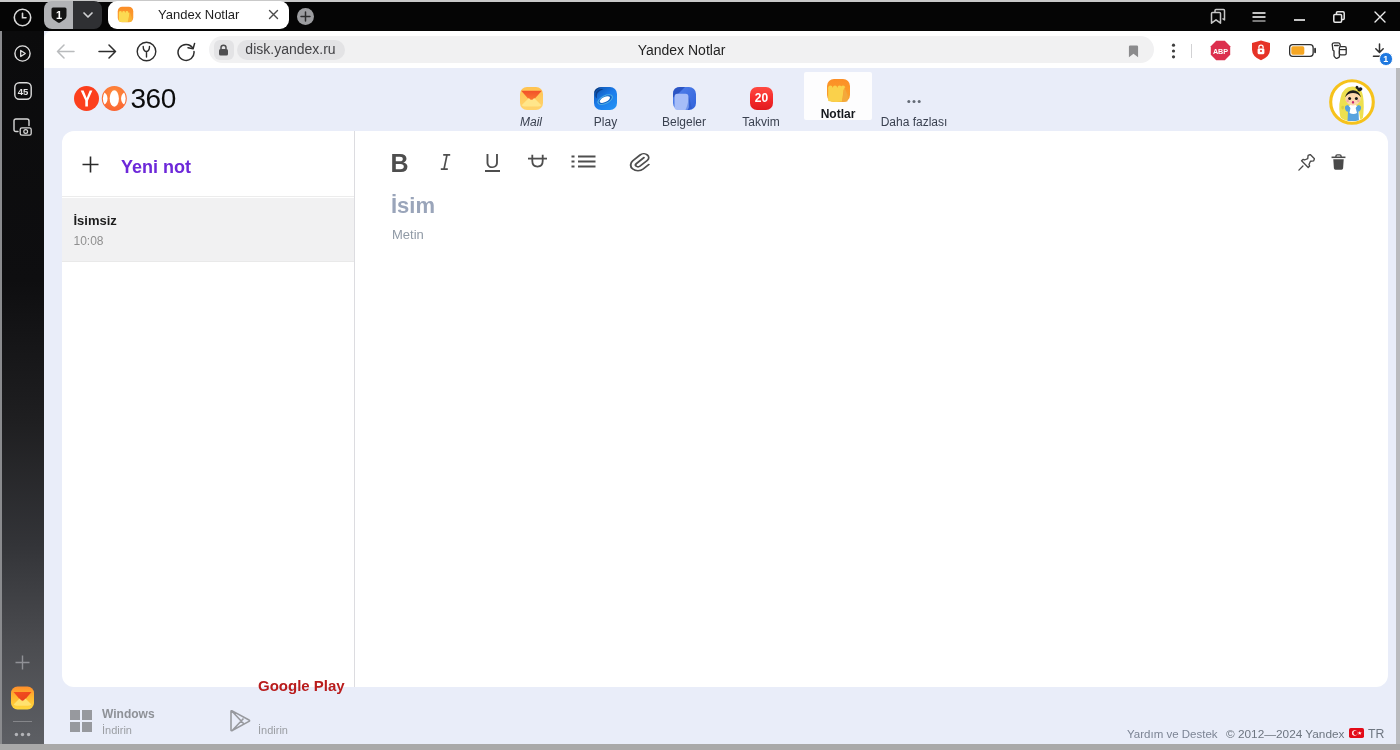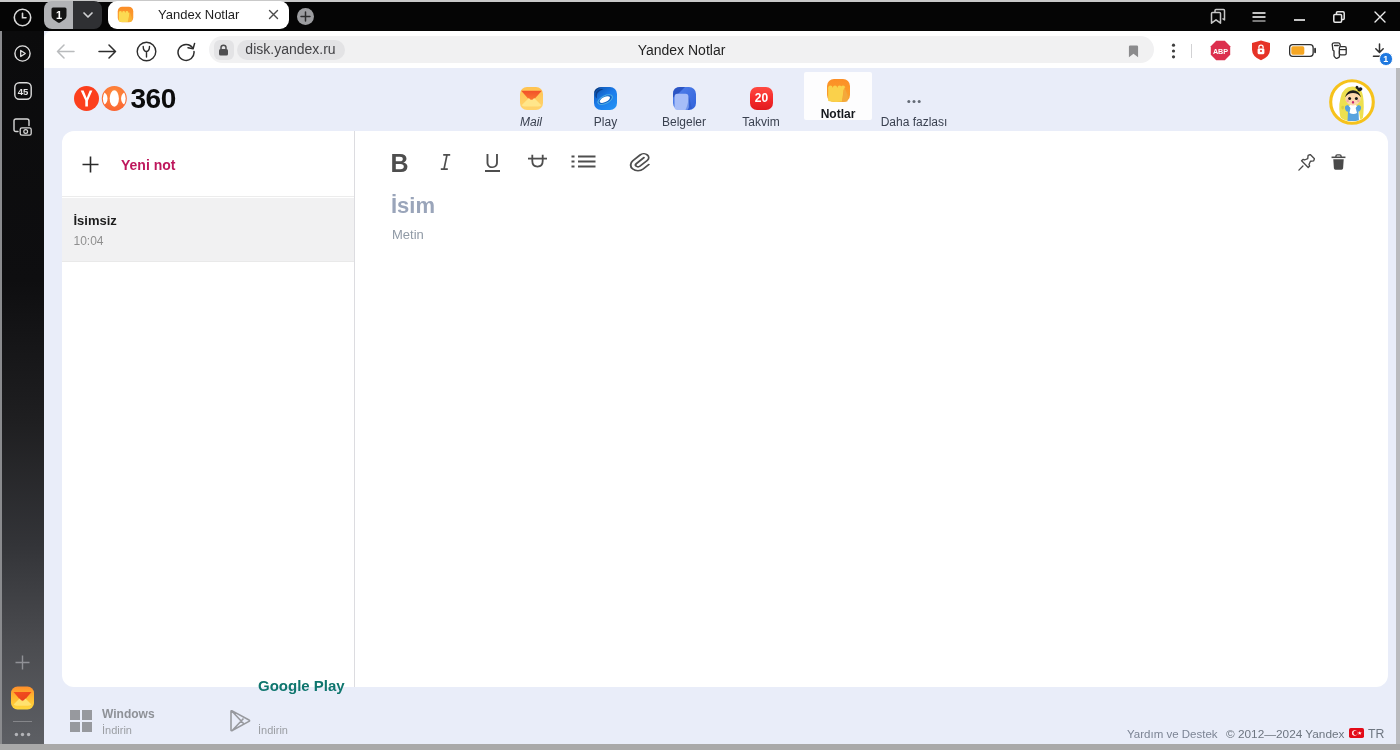--- a/index.html
+++ b/index.html
@@ -28,43 +28,43 @@
 
 
 #toolbar { left:44px; top:31px; width:1356px; height:37px; background:#ffffff; border-radius:8px 0 0 0; }
 #urlbar { left:209px; top:35.5px; width:945px; height:27px; background:#f1f1f2; border-radius:13.5px; }
 #lockchip { left:213.5px; top:39.5px; width:20px; height:20px; background:#e3e3e5; border-radius:6px; display:flex; align-items:center; justify-content:center; }
 #domainchip { left:236.5px; top:39.5px; width:108px; height:20px; background:#e3e3e5; border-radius:10px; color:#434346; font-size:14px; text-align:center; line-height:19px; }
 #pagetitle { left:209px; top:42px; width:945px; text-align:center; font-size:14px; color:#1f1f1f; }
 
 
 #logo360 { left:74px; top:85px; height:27px; display:flex; align-items:center; }
-#t360 { font-size:28px; font-weight:bold; color:#0c0c0c; letter-spacing:-0.5px; margin-left:3.5px; }
+#t360 { font-size:28px; font-weight:normal; color:#0c0c0c; letter-spacing:-0.5px; margin-left:3.5px; }
 .svc { position:absolute; top:81px; width:68px; height:47px; text-align:center; }
 .svc .lbl { position:absolute; top:33.5px; width:100%; font-size:12px; color:#3a4150; }
 #svc-notlar { background:#fdfdfe; border-radius:2px; top:71.5px; height:48.5px; }
 #svc-notlar .lbl { color:#15181d; font-weight:bold; top:35px; }
 .svc svg.icon { position:absolute; left:22.5px; top:6px; }
 #svc-notlar svg.icon { top:7.5px; }
 #avatar { left:1329px; top:79px; width:46px; height:46px; }
 
 
 #panel { left:62px; top:131px; width:1326px; height:556px; background:#fff; border-radius:12px; }
 #divider { left:354px; top:131px; width:1px; height:556px; background:#dcdce0; }
 #yeninot { left:62px; top:131px; width:292px; height:66px; border-bottom:1px solid #ececec; }
-#yeninot .txt { position:absolute; left:59px; top:26px; font-size:14px; font-weight:bold; color:#be185d; }
+#yeninot .txt { position:absolute; left:59px; top:26px; font-size:18px; font-weight:bold; color:#6d28d9; }
 #noteitem { left:62px; top:197.5px; width:292px; height:64px; background:#f1f1f2; border-bottom:1px solid #e9e9e9; }
 #noteitem .t1 { position:absolute; left:11.5px; top:15.5px; font-size:13px; font-weight:bold; color:#1c1c1c; }
 #noteitem .t2 { position:absolute; left:11.5px; top:36px; font-size:12px; color:#8f8f8f; }
 #eb { font-size:25px; font-weight:bold; font-family:"Liberation Sans",sans-serif; }
 #isim { left:391px; top:193px; font-size:22px; font-weight:bold; color:#9aa5ba; }
 #metin { left:392px; top:226.5px; font-size:13px; color:#909aa6; }
 #fwin-t { left:102px; top:707px; font-size:12px; font-weight:bold; color:#8e9197; }
 #fwin-s { left:102px; top:724px; font-size:11px; color:#9b9ea3; }
-#fgp-t { left:258px; top:677px; font-size:15px; font-weight:bold; color:#0f766e; }
+#fgp-t { left:258px; top:677px; font-size:15px; font-weight:bold; color:#b91c1c; }
 #fgp-s { left:258px; top:724px; font-size:11px; color:#9b9ea3; }
 #fhelp { left:1127px; top:728px; font-size:11.5px; color:#7c8494; }
 #fcopy { left:1226px; top:727px; font-size:11.8px; color:#6e7681; }
 #ftr { left:1368px; top:727px; font-size:12.3px; color:#6e7681; }
 </style>
 </head>
 <body>
 <div id="topstrip" class="abs"></div>
 <div id="tabbar" class="abs"></div>
 <div id="sidebar" class="abs"></div>
@@ -378,21 +378,21 @@
   </g>
 </svg>
 
 <div id="panel" class="abs"></div>
 <div id="divider" class="abs"></div>
 <div id="yeninot" class="abs">
     <span class="txt">Yeni not</span>
   </div>
 <div id="noteitem" class="abs">
     <span class="t1">İsimsiz</span>
-    <span class="t2">10:04</span>
+    <span class="t2">10:08</span>
   </div>
 <div id="isim" class="abs">İsim</div>
 <div id="metin" class="abs">Metin</div>
 
 <svg class="abs" style="left:82px; top:156px;" width="17" height="17" viewBox="0 0 17 17">
     <path d="M8.5 0.5 V16.5 M0.5 8.5 H16.5" stroke="#2a2a2a" stroke-width="1.6"></path>
   </svg>
 <div class="abs" id="eb" style="left:390.5px; top:148.5px; color:#4e4e4e;">B</div>
 <svg class="abs" style="left:440px; top:154px;" width="11" height="16" viewBox="0 0 11 16">
   <path d="M3.2 0.9 H10.2 M0.8 15.1 H7.8 M7 0.9 L4 15.1" fill="none" stroke="#4e4e4e" stroke-width="1.7"></path>

